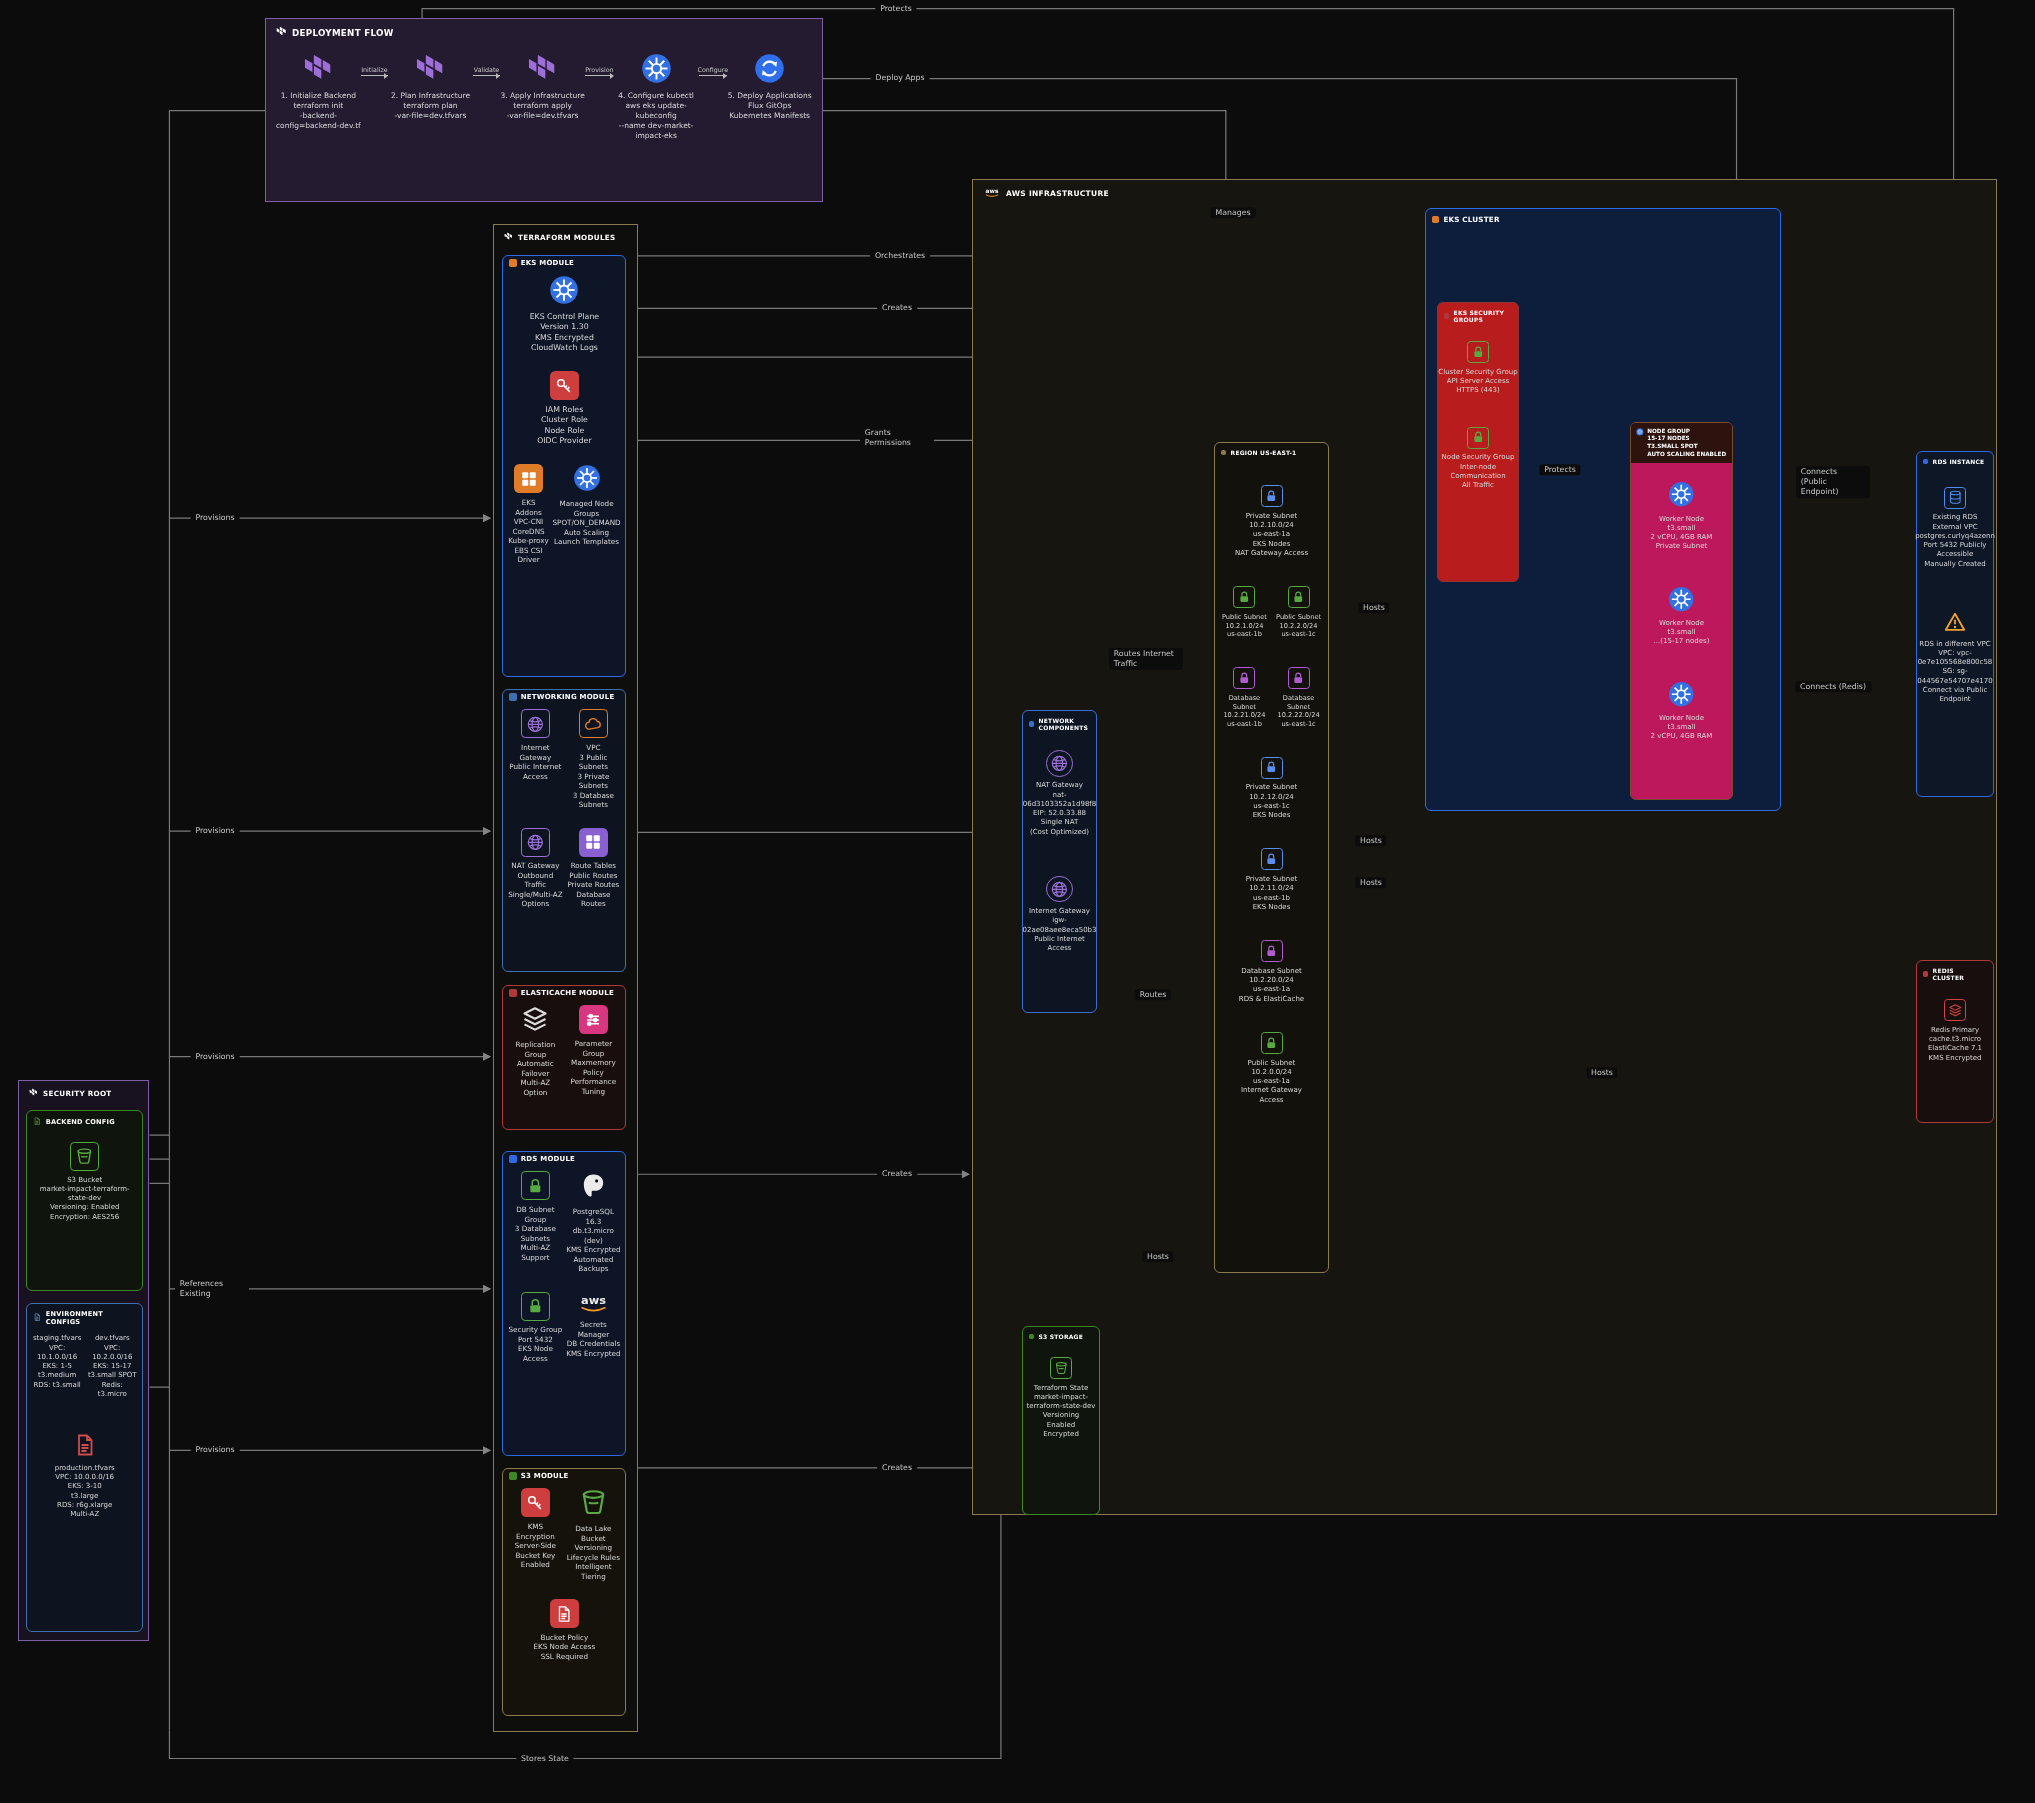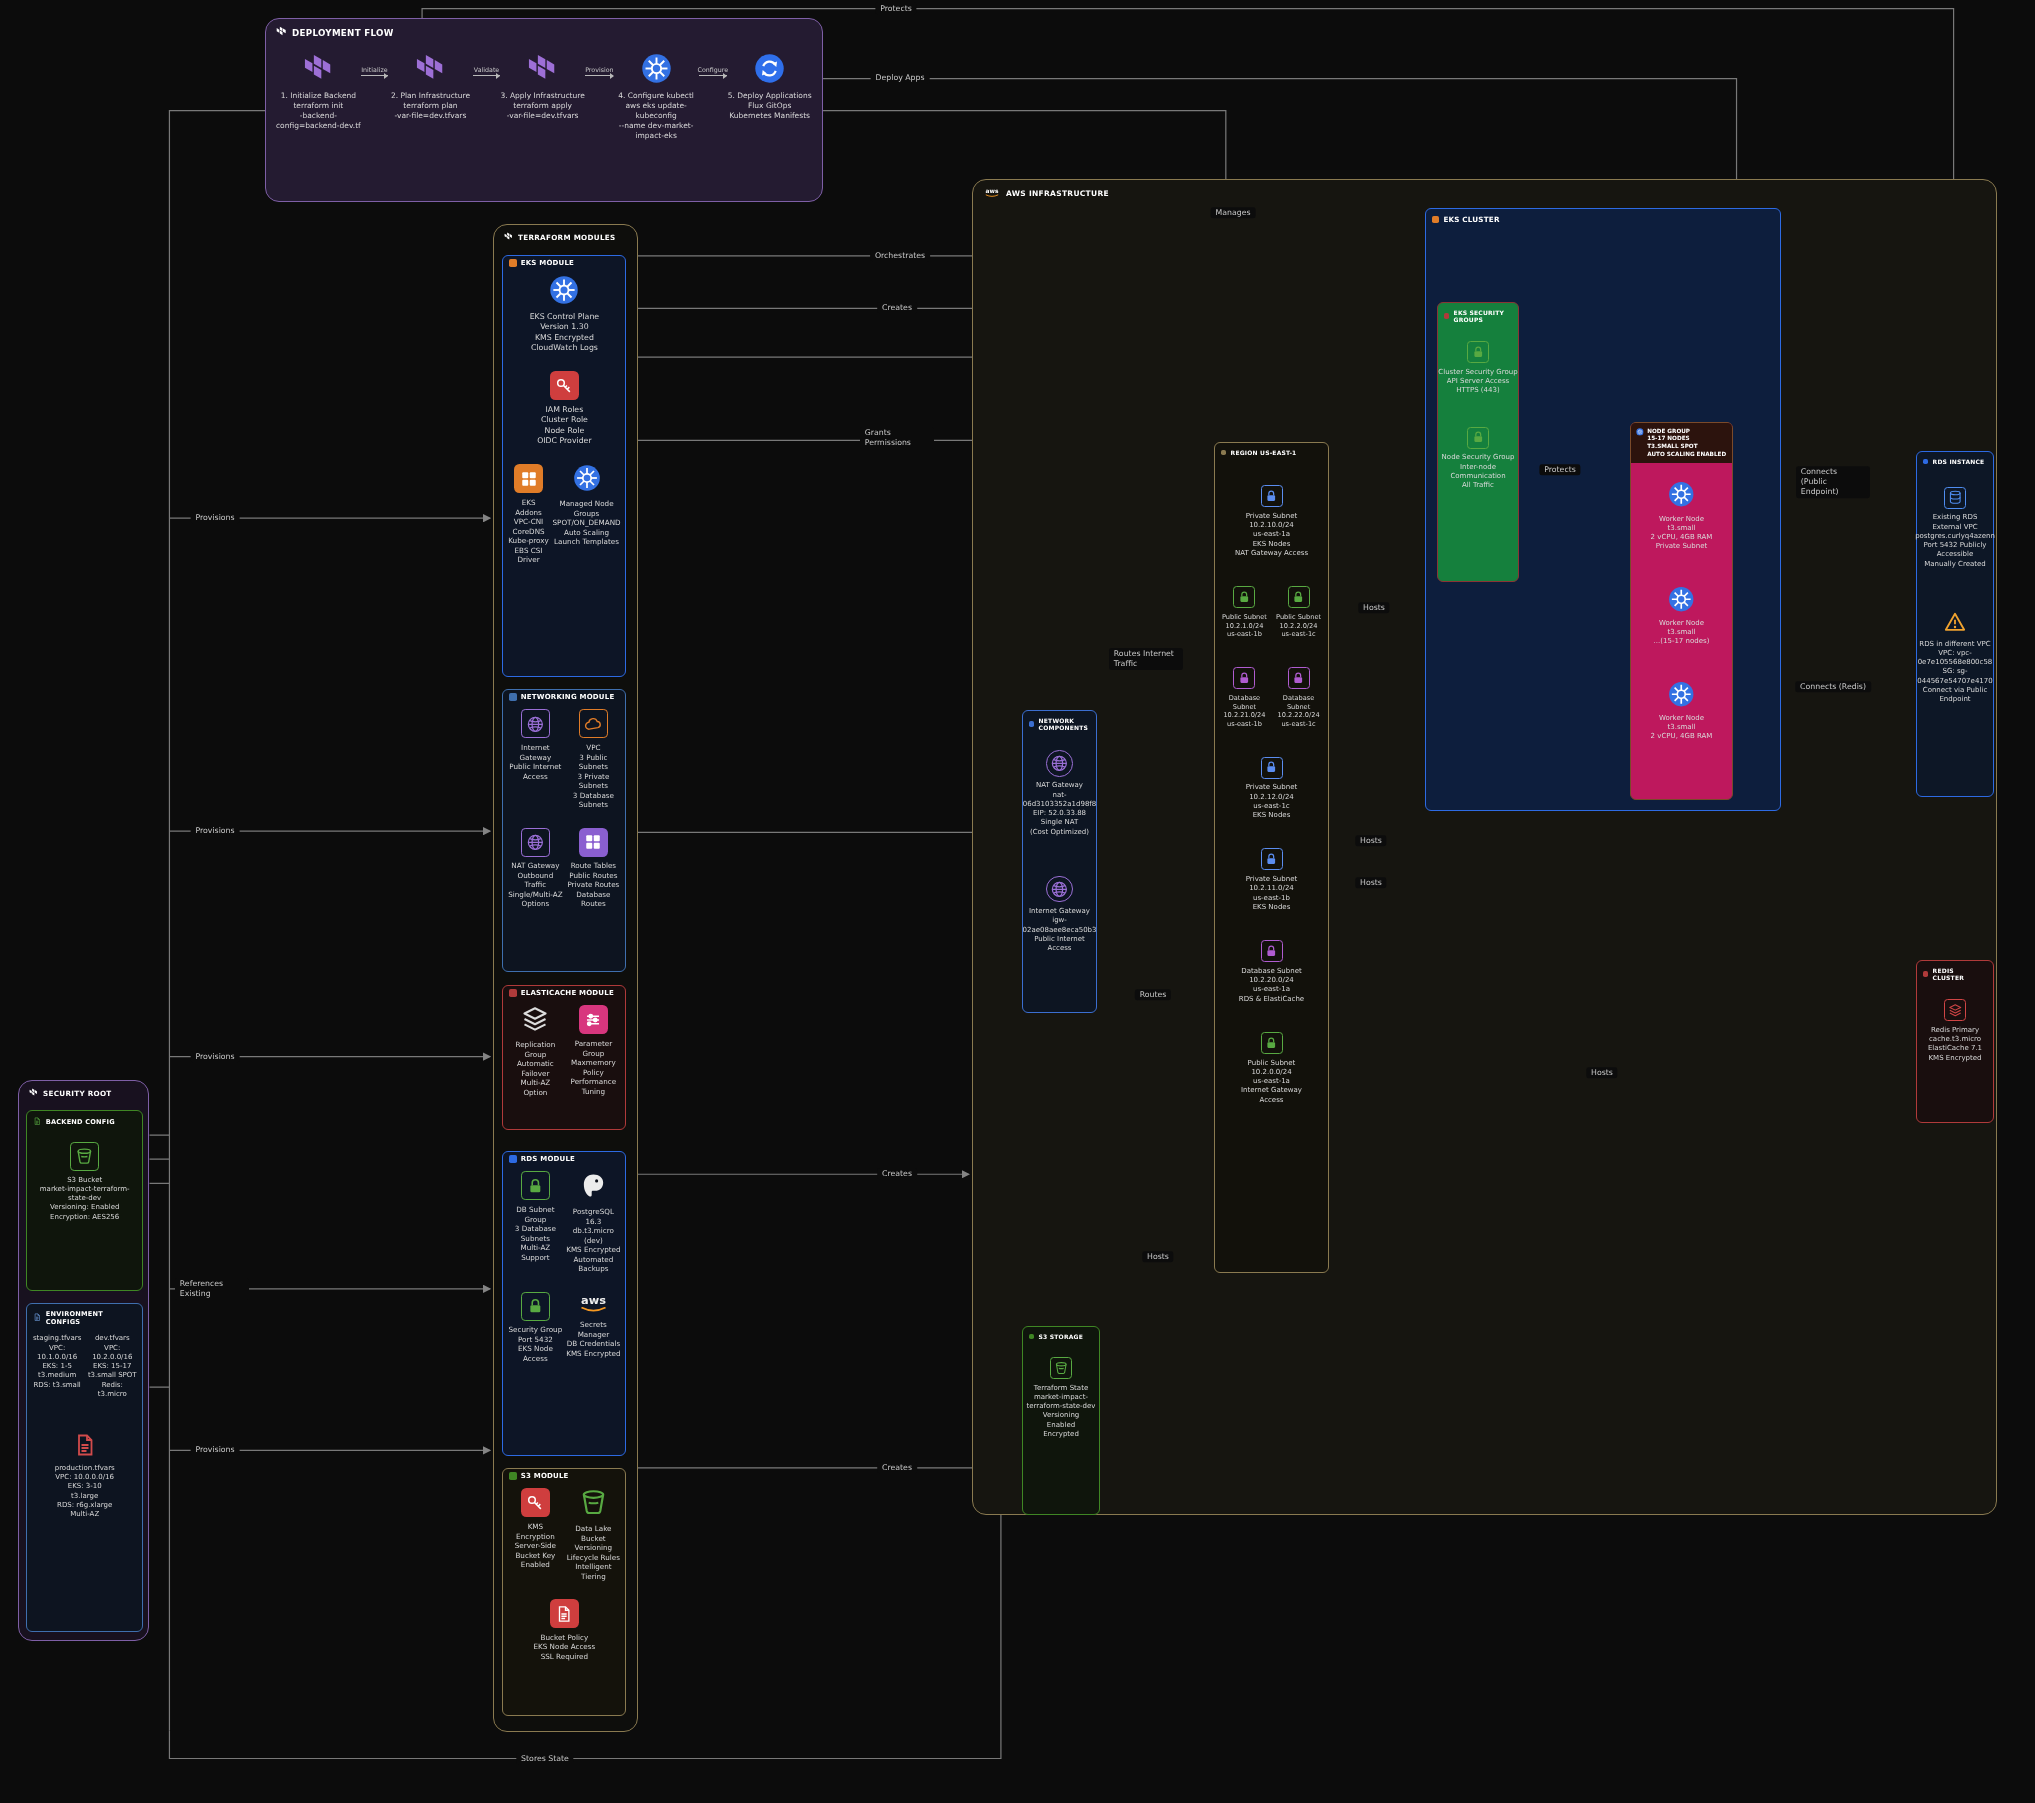--- a/index.html
+++ b/index.html
@@ -1,19 +1,19 @@
 <!DOCTYPE html>
 <html style="font-size:9.6px"><head>
 <meta charset="utf-8">
 <style>
 *{margin:0;padding:0;box-sizing:border-box}
 html,body{background:#0c0c0c}
 body{position:relative;width:2035px;height:1804px;font-family:"DejaVu Sans",sans-serif;color:#e3e3e3;overflow:hidden}
 svg.wires{position:absolute;left:0;top:0;z-index:1}
-.panel{position:absolute;border:1.2px solid;border-radius:14px;z-index:2}
+.panel{position:absolute;border:1.2px solid;border-radius:0;z-index:2}
 .box{position:absolute;border:1.2px solid;border-radius:6px}
 .phdr{position:absolute;top:7.2px;left:9.6px;display:flex;align-items:center;gap:5.4px;font-size:8.7px;font-weight:bold;color:#fff;letter-spacing:0.3px;white-space:nowrap}
 .shdr{display:flex;align-items:center;gap:4.2px;font-size:6.6px;font-weight:bold;color:#fff;letter-spacing:0.2px;padding:6px 6px 1.2px}
 .txt{font-size:7.8px;line-height:1.32;white-space:pre-line;color:#d9d9d9}
 .narrow .txt{font-size:7px}
 .n{display:flex;flex-direction:column;align-items:center;text-align:center;gap:4.8px}
 .grid2{display:grid;grid-template-columns:1fr 1fr;gap:18px 3.6px;padding:8.4px 4.8px}
 .span2{grid-column:1/3}
 .elabel{position:absolute;transform:translate(-50%,-50%);background:#0c0c0c;padding:1.2px 4.8px;font-size:7.8px;color:#c9c9c9;white-space:nowrap;z-index:6;border-radius:2.4px}
 .elabel.wrap{white-space:normal;width:74px;text-align:left;line-height:1.25}
@@ -559,21 +559,21 @@
         </svg></span>
     <span>AWS INFRASTRUCTURE</span>
   </div>
 
   <div class="box" style="left:452px;top:28px;width:356px;height:603px;border-color:#2d6ae3;background:#0d1e3d">
     <div class="shdr" style="font-size:7.2px">
       <span class="dot" style="background:#e07c28"></span>
       <span>EKS CLUSTER</span>
     </div>
 
-    <div class="box narrow" style="left:11px;top:93px;width:82px;height:280px;border-color:#8a3434;background:#15803d">
+    <div class="box narrow" style="left:11px;top:93px;width:82px;height:280px;border-color:#8a3434;background:#b91c1c">
       <div class="shdr" style="font-size:6px">
         <span class="dot" style="background:#b03a3a;width:5.4px;height:5.4px"></span>
         <span>EKS SECURITY GROUPS</span>
       </div>
       <div class="col" style="gap:31px;padding-top:17px">
         <div class="n">
           <span class="icbox sm" style="color:#58a942">
               <svg viewBox="0 0 24 24" width="14.5" height="14.5">
                 <use href="#i-lock"></use>
               </svg>

